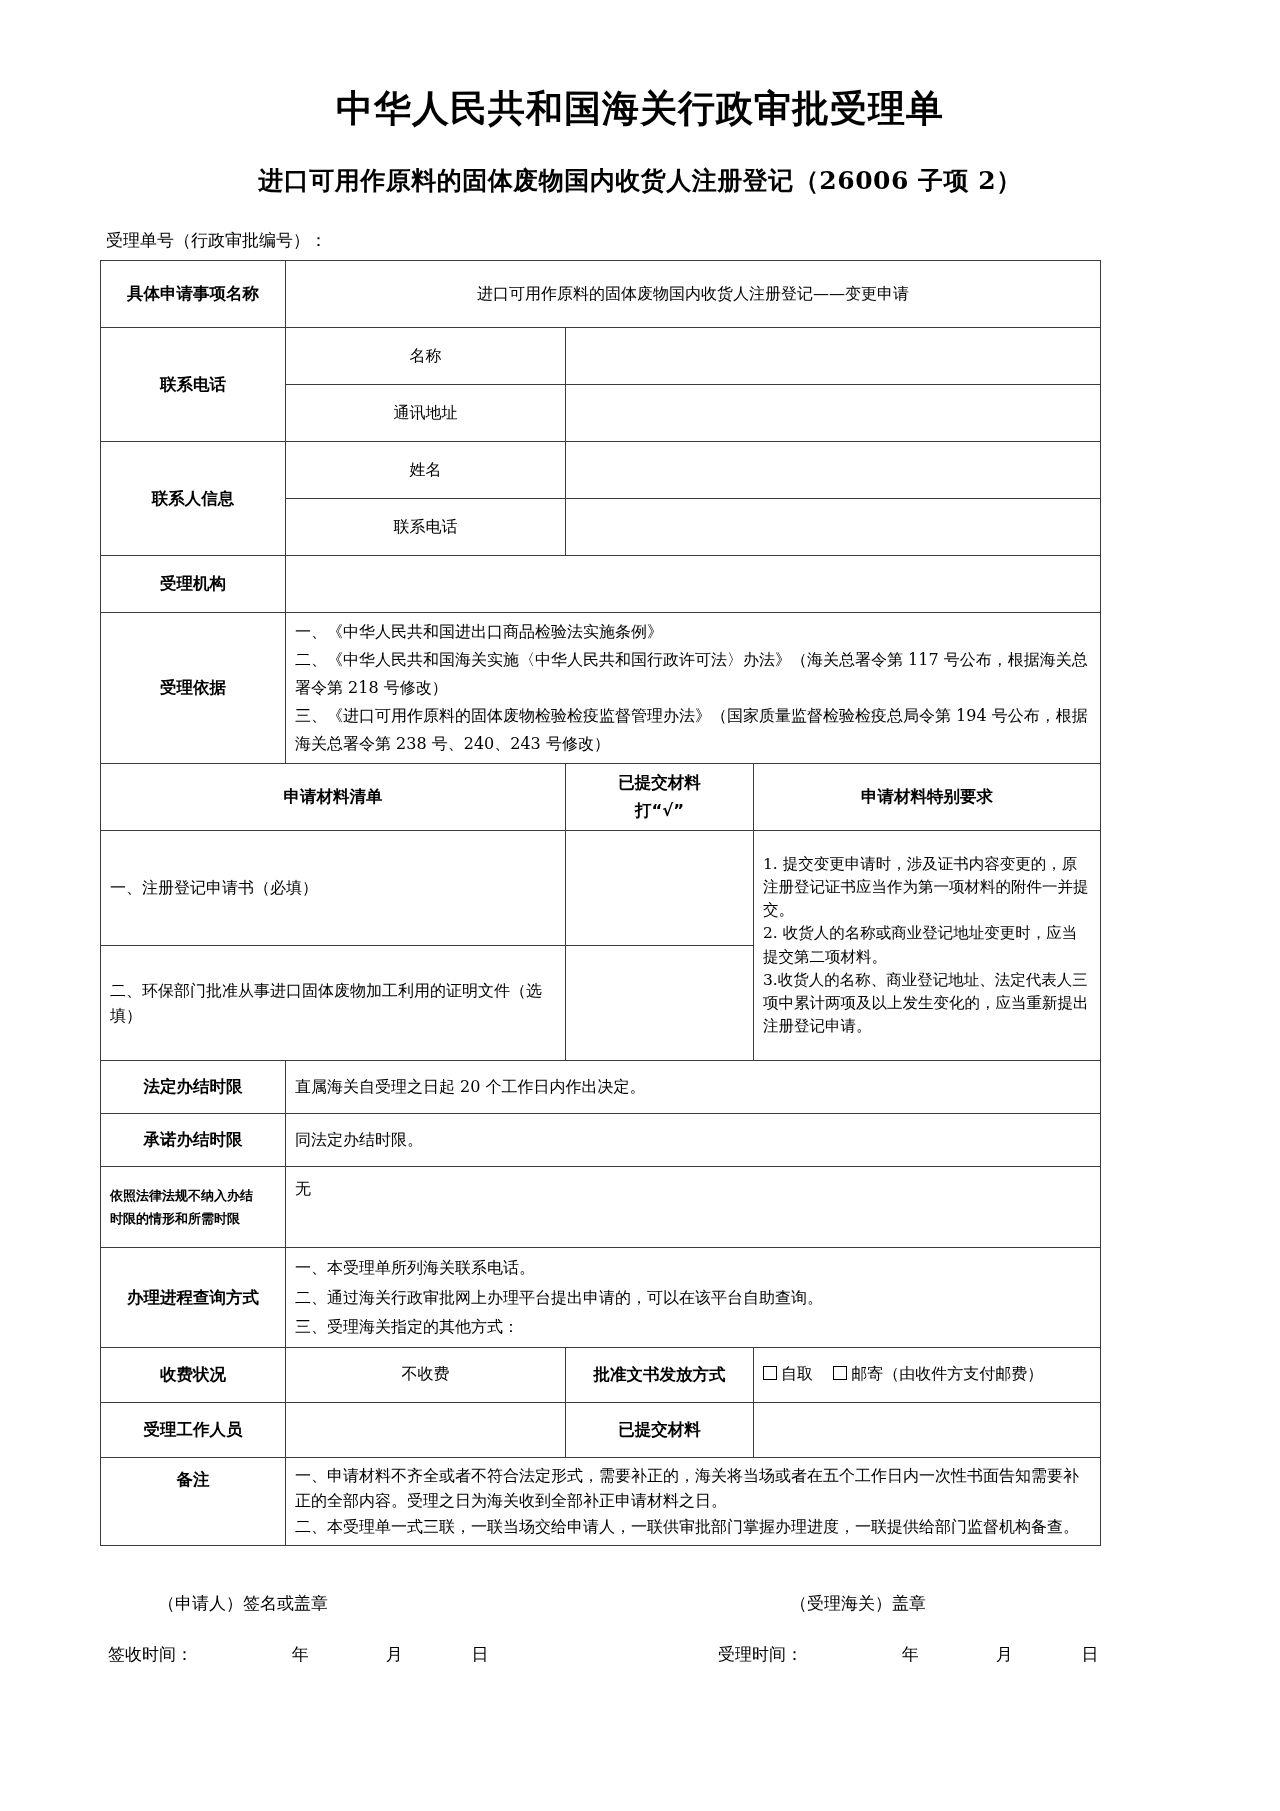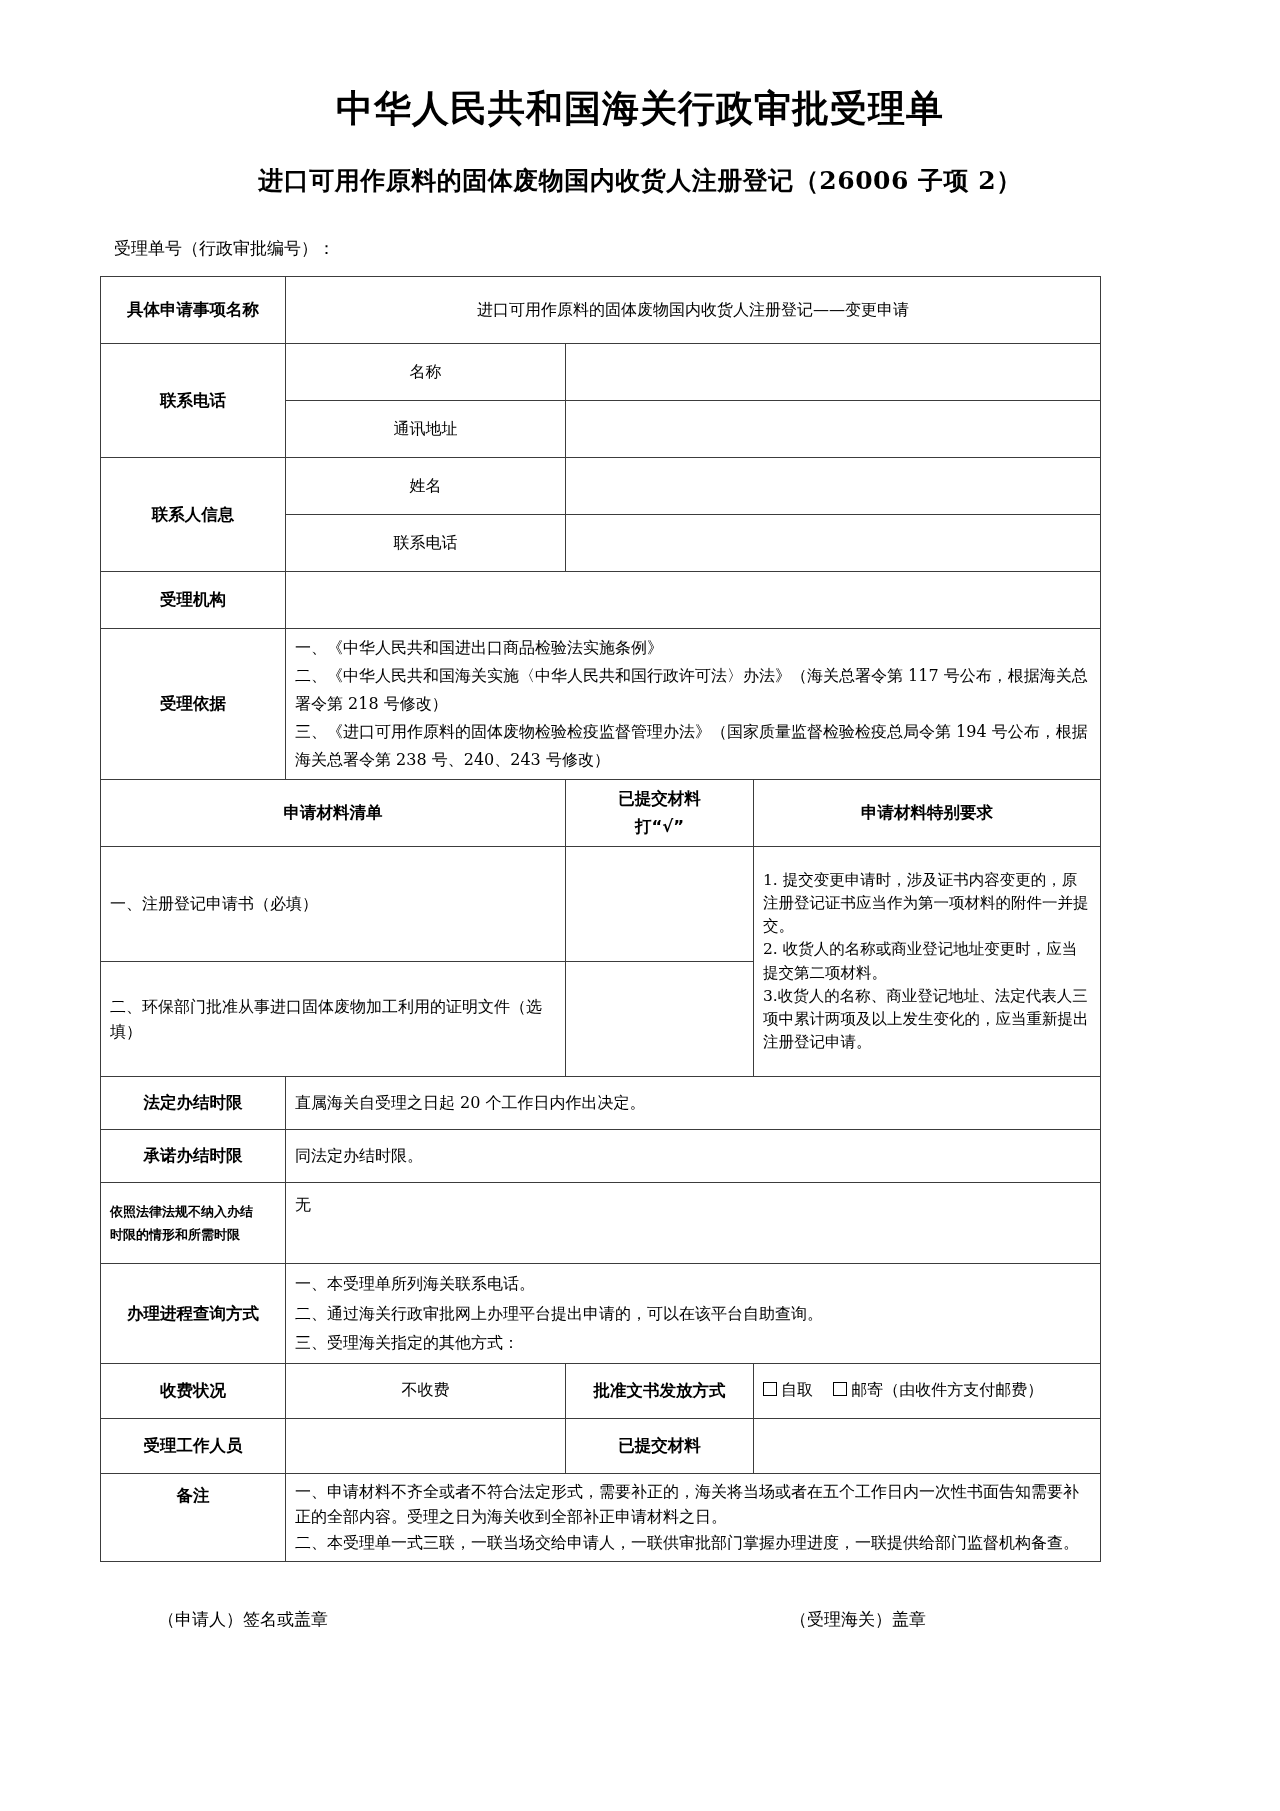--- a/index.html
+++ b/index.html
@@ -35,21 +35,21 @@
   .doc-subtitle {
     text-align: center;
     font-size: 25px;
     margin: 0;
     padding-top: 30px;
     letter-spacing: 0.5px;
     font-family: "DejaVu Serif", "Liberation Serif", serif;
   }
   .receipt-no {
     font-size: 17px;
-    margin: 8px;
+    margin: 0;
     padding-top: 32px;
     padding-bottom: 8px;
     padding-left: 6px;
   }
 
   
   table.form {
     width: 1000px;
     border-collapse: collapse;
     table-layout: fixed;
@@ -273,14 +273,34 @@
 二、本受理单一式三联，一联当场交给申请人，一联供审批部门掌握办理进度，一联提供给部门监督机构备查。</td>
     </tr>
   </tbody>
     </table>
 
   <div class="sig-row">
     <div class="sig-left">（申请人）签名或盖章</div>
     <div class="sig-right">（受理海关）盖章</div>
   </div>
 
+  <div class="date-row">
+    <div class="date-left">
+      <span>签收时间：</span>
+      <span class="lbl-gap"></span>
+      <span>年</span>
+      <span class="ch-gap"></span>
+      <span>月</span>
+      <span class="ch-gap2"></span>
+      <span>日</span>
+    </div>
+    <div class="date-right">
+      <span>受理时间：</span>
+      <span class="lbl-gap"></span>
+      <span>年</span>
+      <span class="ch-gap"></span>
+      <span>月</span>
+      <span class="ch-gap2"></span>
+      <span>日</span>
+    </div>
+  </div>
 
 </div>
 
 </body></html>

